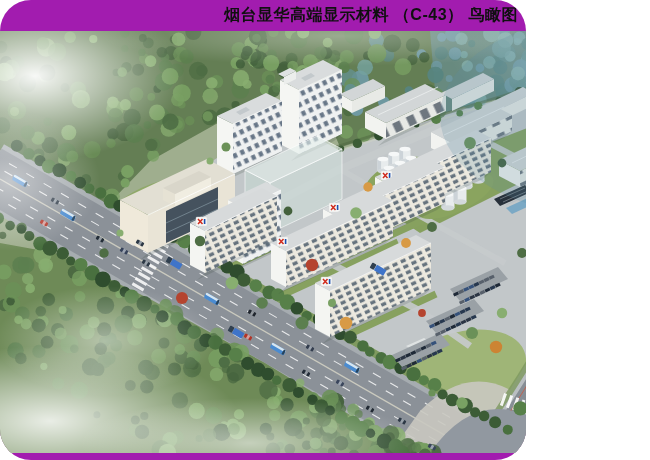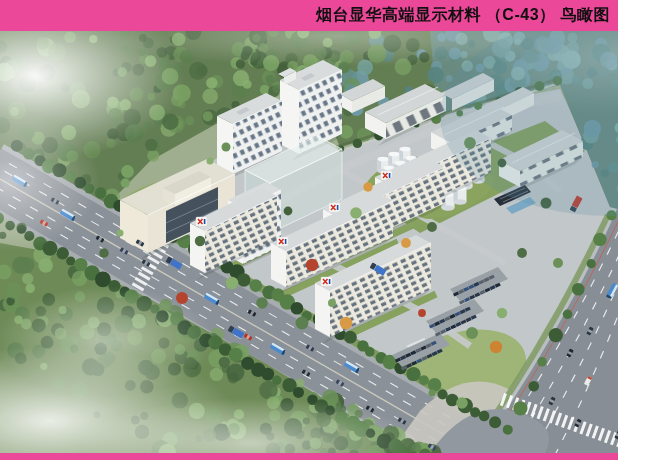--- a/index.html
+++ b/index.html
@@ -1,17 +1,17 @@
 <!DOCTYPE html>
 <html><head>
 <meta charset="utf-8">
 <style>
   html,body{margin:0;padding:0;background:#ffffff;}
-  .stage{position:relative;width:618px;height:460px;background:#ec4899;overflow:hidden;
-         font-family:"Liberation Sans","DejaVu Sans",sans-serif;}
+  .stage{position:relative;width:526px;height:460px;background:#a21caf;overflow:hidden;
+         font-family:"Liberation Sans","DejaVu Sans",sans-serif;border-radius:31px;}
   .title{position:absolute;top:5px;right:8px;font-size:16px;font-weight:bold;color:#101010;
          letter-spacing:.5px;white-space:nowrap;}
   .scene{position:absolute;left:0;top:31px;width:650px;height:422px;display:block;}
 </style>
 </head>
 <body>
 
 <div class="stage">
   <div class="title">烟台显华高端显示材料 （C-43） 鸟瞰图</div>
 

